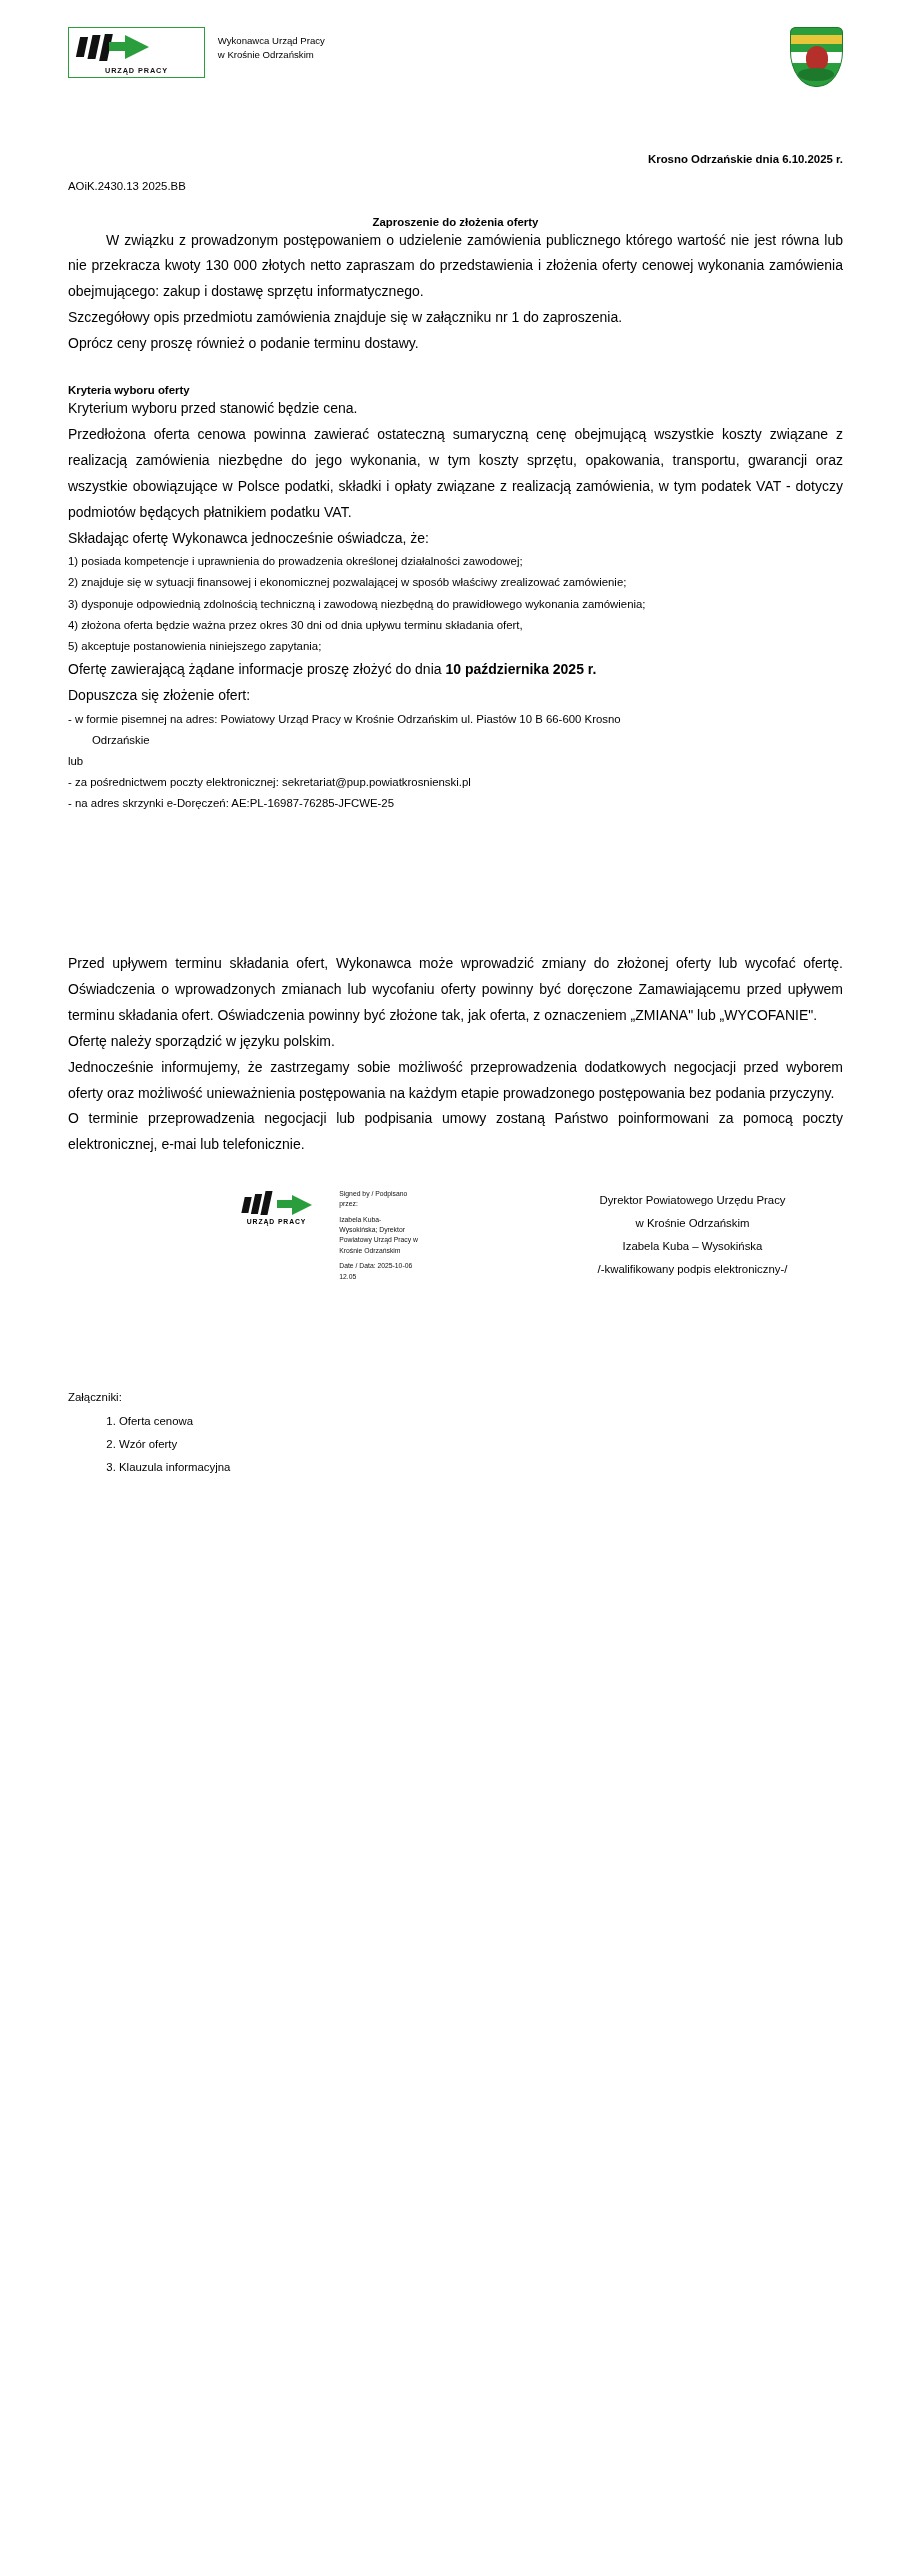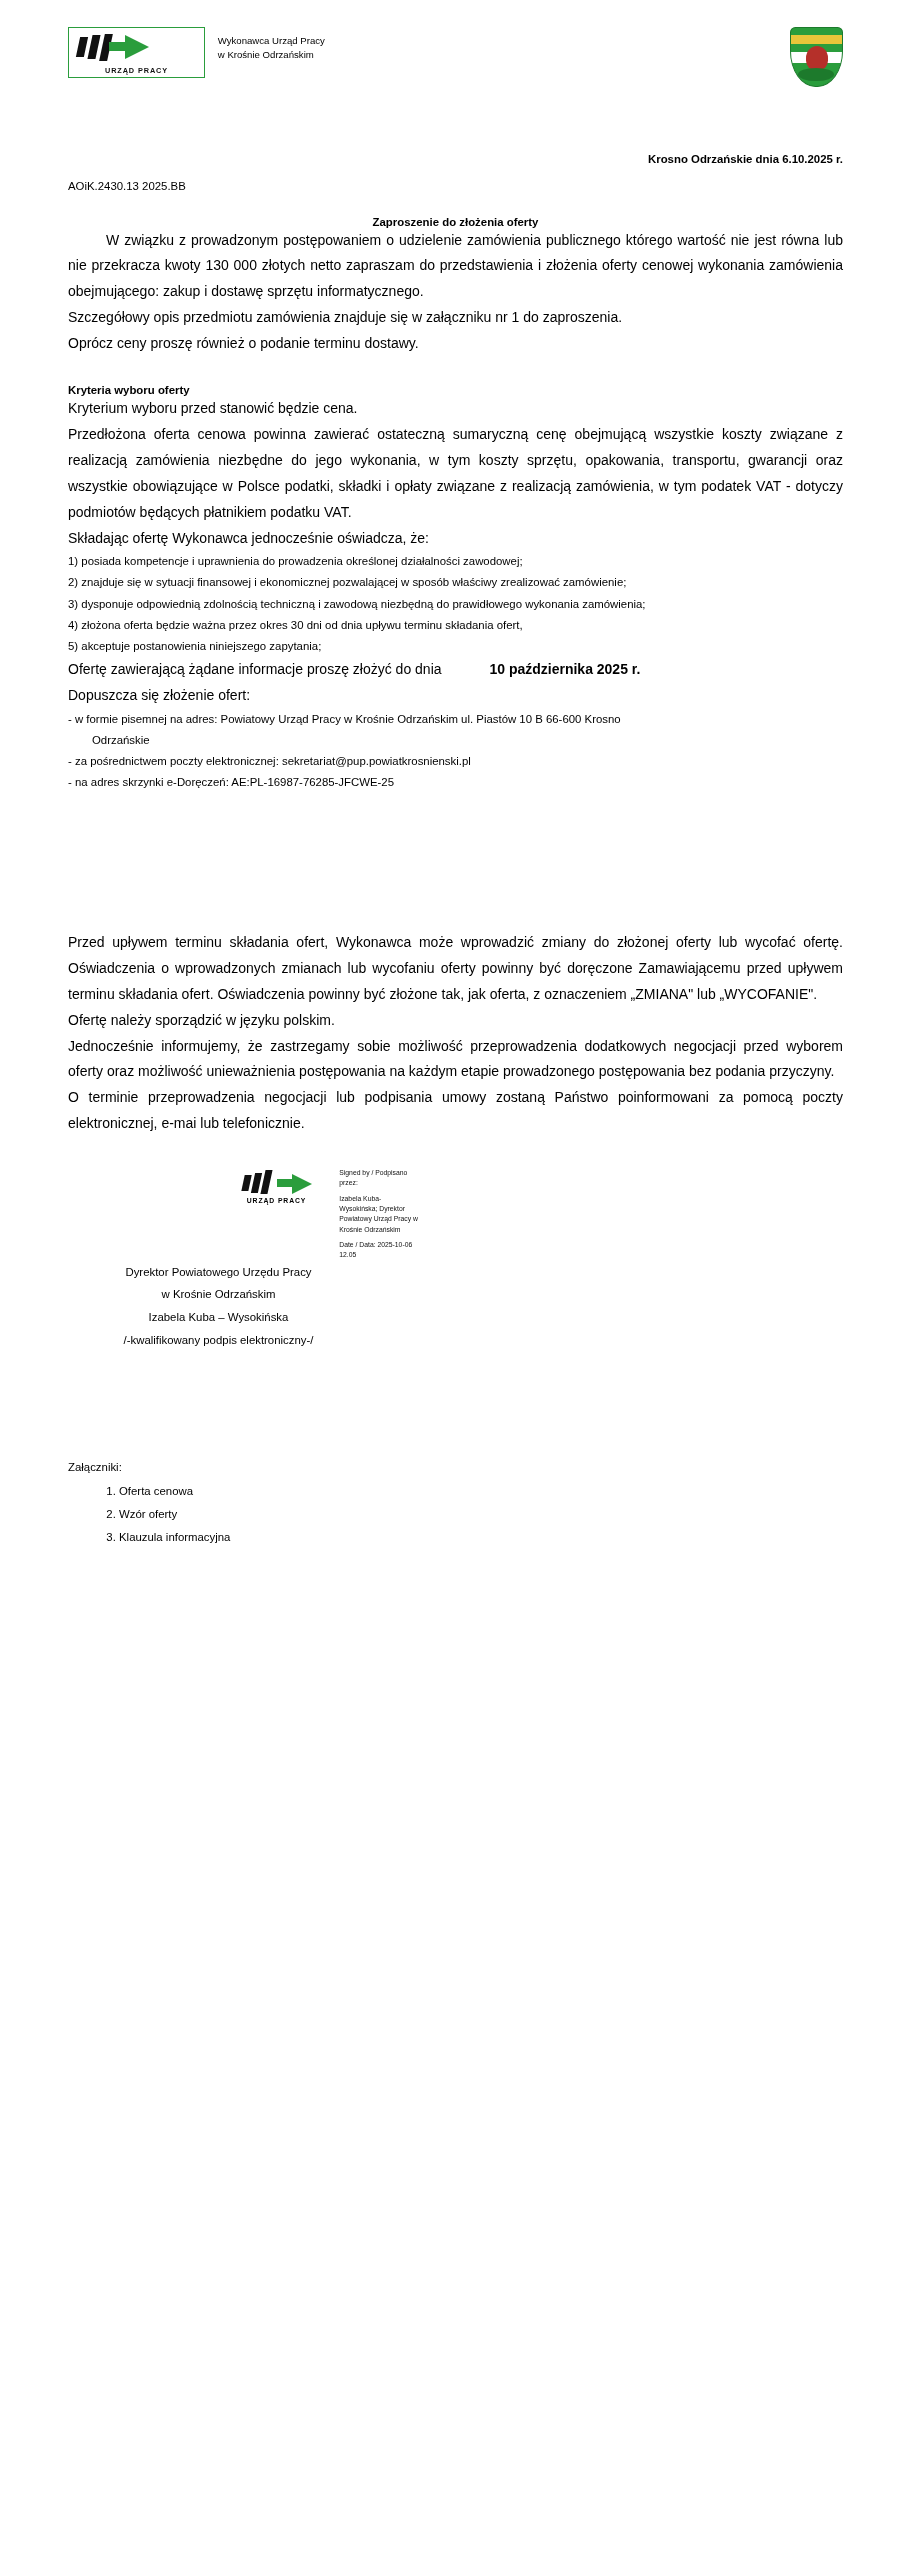--- a/index.html
+++ b/index.html
@@ -147,41 +147,40 @@
   }
   p.body {
     font-size: 14px;
     line-height: 1.85;
     text-align: justify;
     margin: 0;
   }
   .indent { text-indent: 38px; }
   .gap-lg { margin-top: 25.5px; }
   .gap-md { margin-top: 18px; }
-  .bold { font-weight: bold; margin-left: 44px; }
+  .bold { font-weight: bold; }
   .section-head {
     font-size: 11.4px;
     font-weight: bold;
     margin-top: 27px;
   }
   .list-line {
     font-size: 11.4px;
     line-height: 1.85;
   }
   .sub-indent { padding-left: 24px; }
 
   .spacer-block { height: 137px; }
 
   
   .sign-area {
     margin-top: 31px;
     display: flex;
     align-items: flex-start;
     justify-content: space-between;
-    flex-direction: column;
   }
   .sign-stamp {
     display: flex;
     align-items: flex-start;
     gap: 7.3px;
     margin-left: 173px;
   }
   .stamp-logo {
     width: 91px;
     height: 36px;
@@ -296,20 +295,21 @@
   <div class="list-line">3) dysponuje odpowiednią zdolnością techniczną i zawodową niezbędną do prawidłowego wykonania zamówienia;</div>
   <div class="list-line">4) złożona oferta będzie ważna przez okres 30 dni od dnia upływu terminu składania ofert,</div>
   <div class="list-line">5) akceptuje postanowienia niniejszego zapytania;</div>
 
   <p class="body gap-lg">
     <span>Ofertę zawierającą żądane informacje proszę złożyć do dnia </span><span class="bold">10 października 2025 r.</span>
   </p>
   <p class="body">Dopuszcza się złożenie ofert:</p>
   <div class="list-line">- w formie pisemnej na adres: Powiatowy Urząd Pracy w Krośnie Odrzańskim ul. Piastów 10 B 66-600 Krosno</div>
   <div class="list-line sub-indent">Odrzańskie</div>
+  <div class="list-line">lub</div>
   <div class="list-line">- za pośrednictwem poczty elektronicznej: sekretariat@pup.powiatkrosnienski.pl</div>
   <div class="list-line">- na adres skrzynki e-Doręczeń: AE:PL-16987-76285-JFCWE-25</div>
 
   <div class="spacer-block"></div>
 
   <p class="body">Przed upływem terminu składania ofert, Wykonawca może wprowadzić zmiany do złożonej oferty lub wycofać ofertę. Oświadczenia o wprowadzonych zmianach lub wycofaniu oferty powinny być doręczone Zamawiającemu przed upływem terminu składania ofert. Oświadczenia powinny być złożone tak, jak oferta, z oznaczeniem „ZMIANA" lub „WYCOFANIE".</p>
   <p class="body gap-lg">Ofertę należy sporządzić w języku polskim.</p>
   <p class="body gap-lg">Jednocześnie informujemy, że zastrzegamy sobie możliwość przeprowadzenia dodatkowych negocjacji przed wyborem oferty oraz możliwość unieważnienia postępowania na każdym etapie prowadzonego postępowania bez podania przyczyny.</p>
   <p class="body">O terminie przeprowadzenia negocjacji lub podpisania umowy zostaną Państwo poinformowani za pomocą poczty elektronicznej, e-mai lub telefonicznie.</p>
 

